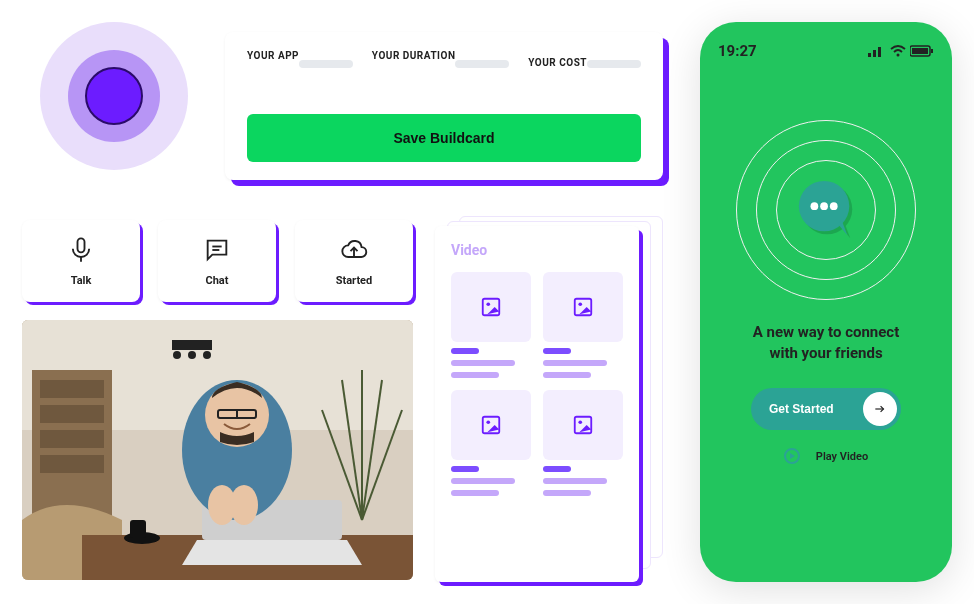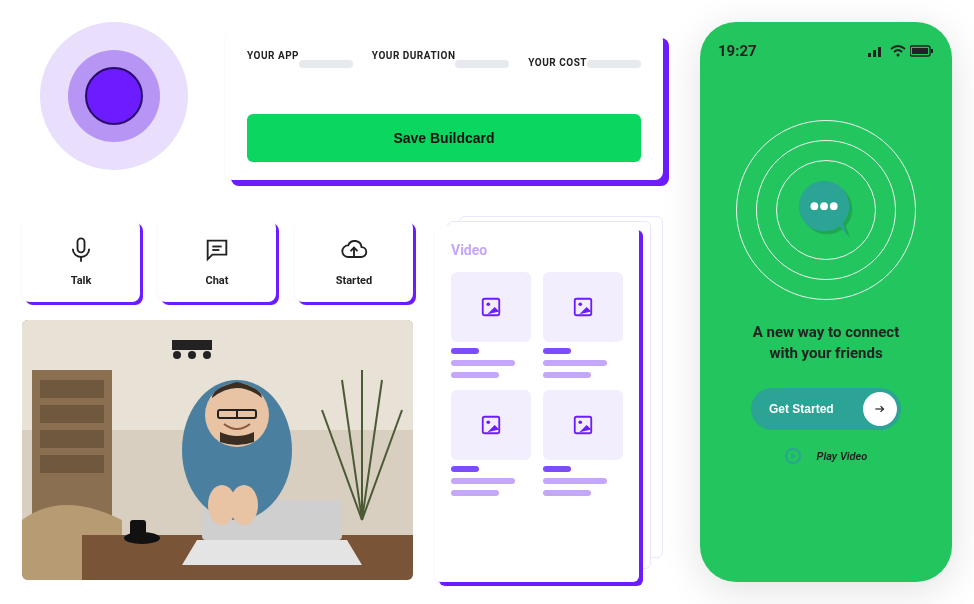--- a/index.html
+++ b/index.html
@@ -52,21 +52,21 @@
 .chat-bubble-wrap { position: relative; margin-top: 60px; align-self: center; width: 180px; height: 180px; display: flex; align-items: center; justify-content: center; }
 .ring { position: absolute; border: 1px solid #F0F0F0; border-radius: 50%; }
 .ring1 { width: 180px; height: 180px; }
 .ring2 { width: 140px; height: 140px; }
 .ring3 { width: 100px; height: 100px; }
 .chat-bubble { position: relative; width: 62px; height: 62px; filter: drop-shadow(3px 3px 0 rgba(0,0,0,0.15)); }
 .phone-headline { text-align: center; font-weight: 700; font-size: 15px; color: #222; margin-top: 22px; line-height: 1.4; }
 .get-started { margin-top: 24px; align-self: center; background: #2BA395; color: #fff; border: none; border-radius: 22px; height: 42px; width: 150px; display: flex; align-items: center; justify-content: space-between; padding-left: 18px; padding-right: 4px; font-size: 12px; font-weight: 600; cursor: pointer; }
 .gs-arrow { width: 34px; height: 34px; border-radius: 50%; background: #fff; display: flex; align-items: center; justify-content: center; }
 .gs-arrow svg { width: 14px; height: 14px; stroke: #222; fill: none; stroke-width: 2; }
-.play-video { margin-top: 18px; align-self: center; display: flex; align-items: center; gap: 16px; font-size: 11px; font-weight: 600; color: #222; cursor: pointer; font-style: italic; }
+.play-video { margin-top: 18px; align-self: center; display: flex; align-items: center; gap: 16px; font-size: 11px; font-weight: 600; color: #222; cursor: pointer; }
 .pv-icon { width: 16px; height: 16px; border-radius: 50%; border: 2px solid #2BA395; display: flex; align-items: center; justify-content: center; }
 .pv-icon::after { content: ""; width: 0; height: 0; border-left: 5px solid #2BA395; border-top: 3px solid transparent; border-bottom: 3px solid transparent; margin-left: 1px; }
 </style>
 </head>
 <body>
 
 <div class="orb">
   <div class="orb-mid">
     <div class="orb-inner"></div>
   </div>

